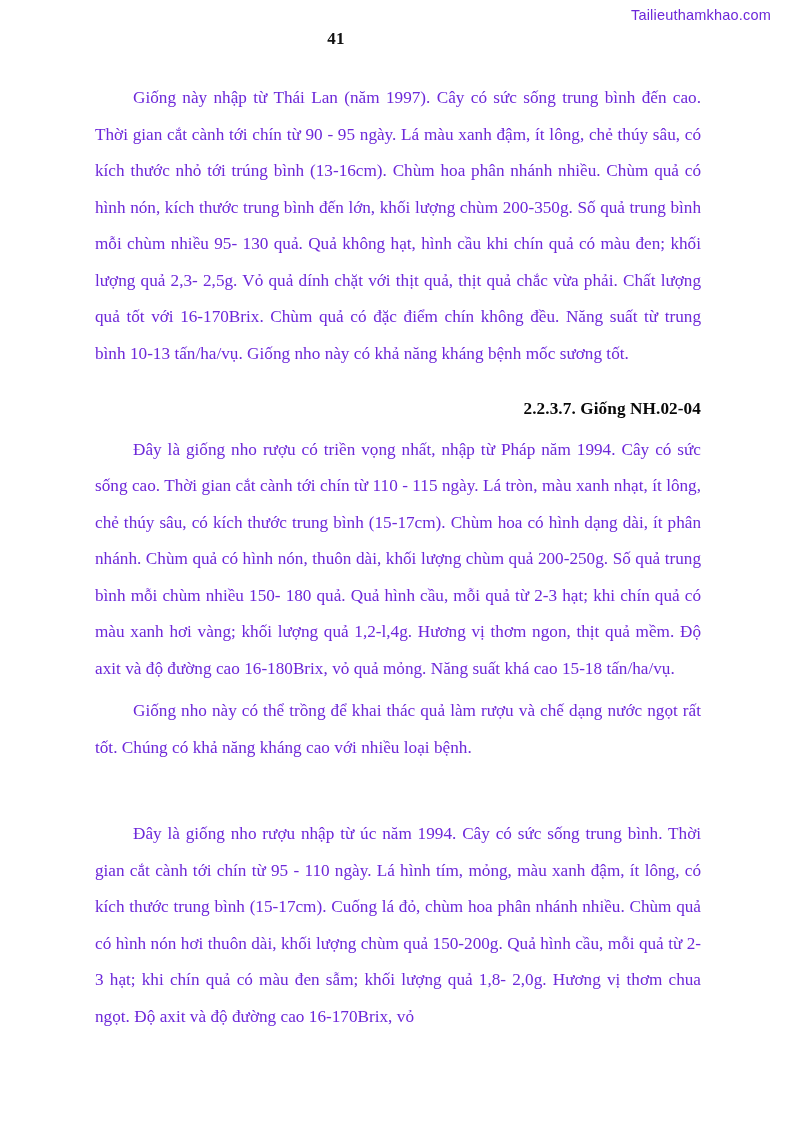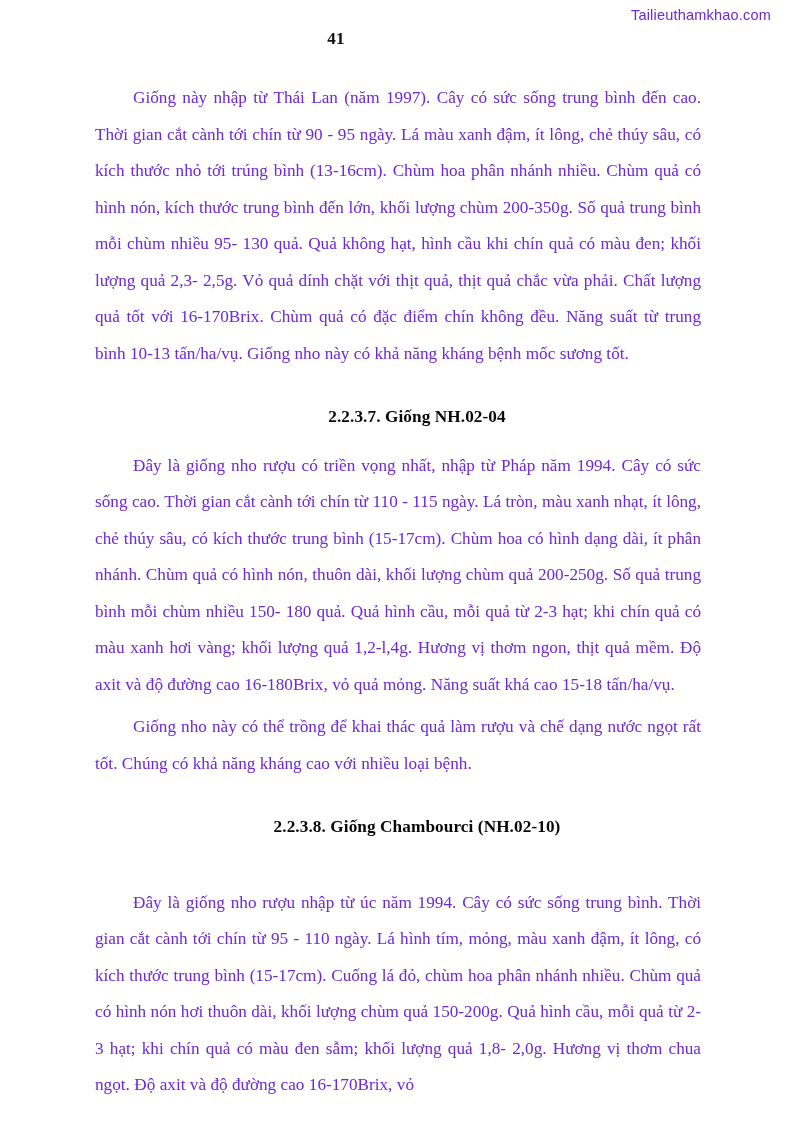--- a/index.html
+++ b/index.html
@@ -54,26 +54,26 @@
     line-height: 36.5px;
     text-indent: 38px;
     color: #6d28d9;
     word-spacing: 0.1px;
   }
   p.body-par.last-flush {
     text-align: justify;
     margin-top: 27px;
   }
   h3.section-heading {
-    margin: 8px;
+    margin: 0;
     font-size: 17.2px;
     line-height: 36.5px;
     font-weight: bold;
     text-indent: 38px;
-    text-align: center;
+    text-align: right;
     color: #080808;
     letter-spacing: 0.1px;
   }
   .gap-before-heading { height: 19px; }
   .gap-after-heading  { height: 4px; }
   .gap-between-par    { height: 6px; }
 </style>
 </head>
 <body>
 
@@ -94,20 +94,19 @@
     <div class="gap-after-heading"></div>
 
     <p class="body-par">Đây là giống nho rượu có triền vọng nhất, nhập từ Pháp năm 1994. Cây có sức sống cao. Thời gian cắt cành tới chín từ 110 - 115 ngày. Lá tròn, màu xanh nhạt, ít lông, chẻ thúy sâu, có kích thước trung bình (15-17cm). Chùm hoa có hình dạng dài, ít phân nhánh. Chùm quả có hình nón, thuôn dài, khối lượng chùm quả 200-250g. Số quả trung bình mỗi chùm nhiều 150- 180 quả. Quả hình cầu, mỗi quả từ 2-3 hạt; khi chín quả có màu xanh hơi vàng; khối lượng quả 1,2-l,4g. Hương vị thơm ngon, thịt quả mềm. Độ axit và độ đường cao 16-180Brix, vỏ quả mỏng. Năng suất khá cao 15-18 tấn/ha/vụ.</p>
 
     <div class="gap-between-par"></div>
 
     <p class="body-par">Giống nho này có thể trồng để khai thác quả làm rượu và chế dạng nước ngọt rất tốt. Chúng có khả năng kháng cao với nhiều loại bệnh.</p>
 
     <div class="gap-before-heading"></div>
 
-    <h3 class="section-heading">2.2.3.8. Giống Chambourci (NH.02-10)</h3>
 
     <div class="gap-after-heading"></div>
 
     <p class="body-par last-flush">Đây là giống nho rượu nhập từ úc năm 1994. Cây có sức sống trung bình. Thời gian cắt cành tới chín từ 95 - 110 ngày. Lá hình tím, mỏng, màu xanh đậm, ít lông, có kích thước trung bình (15-17cm). Cuống lá đỏ, chùm hoa phân nhánh nhiều. Chùm quả có hình nón hơi thuôn dài, khối lượng chùm quả 150-200g. Quả hình cầu, mỗi quả từ 2-3 hạt; khi chín quả có màu đen sẫm; khối lượng quả 1,8- 2,0g. Hương vị thơm chua ngọt. Độ axit và độ đường cao 16-170Brix, vỏ</p>
 
   </div>
 </div>
 
 </body></html>

